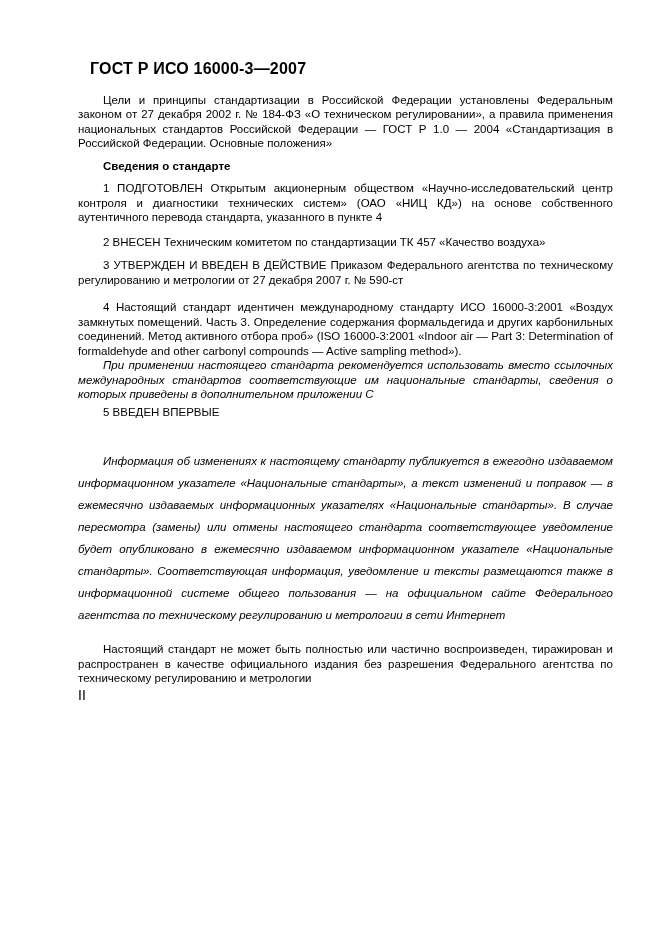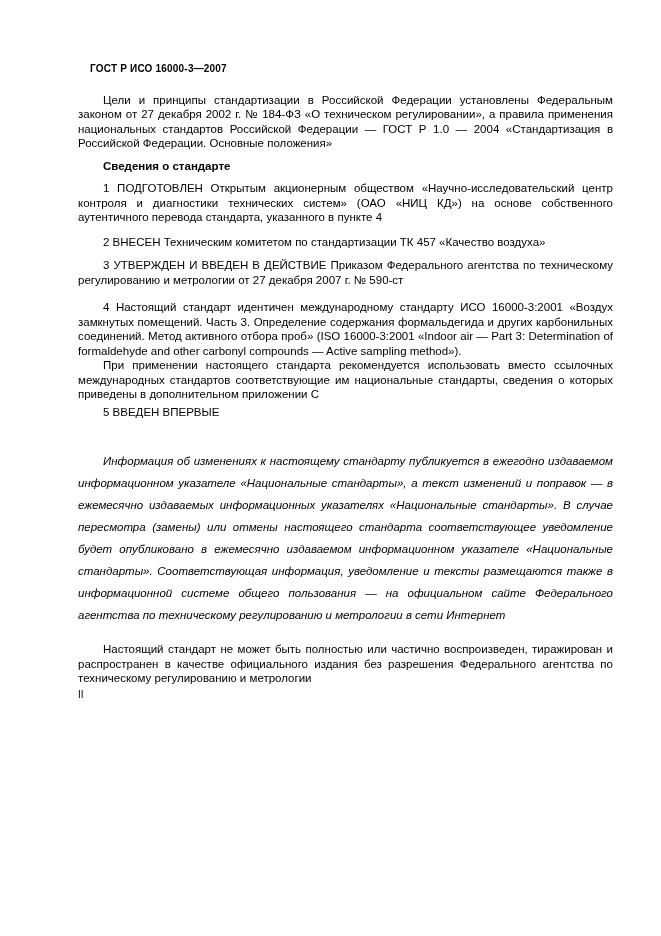--- a/index.html
+++ b/index.html
@@ -15,21 +15,21 @@
     height: 936px;
     background: #ffffff;
     color: #000000;
     padding: 62px 48px 0 78px;
     font-size: 11.5px;
     line-height: 14.5px;
     overflow: hidden;
   }
   .doc-header {
     font-weight: bold;
-    font-size: 10px;
+    font-size: 16px;
     letter-spacing: 0.2px;
     padding-left: 12px;
   }
   .doc-title {
     margin-top: 13px;
     text-align: center;
     font-weight: bold;
     font-size: 13.5px;
     line-height: 17px;
   }
@@ -40,35 +40,35 @@
   .intro { margin-top: 16px; }
   .section-heading {
     margin-top: 8px;
     font-weight: bold;
     padding-left: 25px;
   }
   .item-1 { margin-top: 8px; }
   .item-2 { margin-top: 10px; }
   .item-3 { margin-top: 9px; }
   .item-4 { margin-top: 13px; }
-  .item-4-note { margin-top: 0; }
+  .item-4-note { margin-top: 0; font-style: italic; }
   .item-5 { margin-top: 3px; }
   .notice {
     margin-top: 31px;
     font-style: italic;
     line-height: 22px;
   }
   .copyright {
     margin-top: 178px;
     text-align: right;
   }
   .restriction { margin-top: 16px; }
   .page-number {
     margin-top: 2px;
-    font-size: 10px;
+    font-size: 14px;
   }
 </style>
 </head>
 <body>
 
 <div class="page">
 
   <div class="doc-header">ГОСТ Р ИСО 16000-3—2007</div>
 
 

